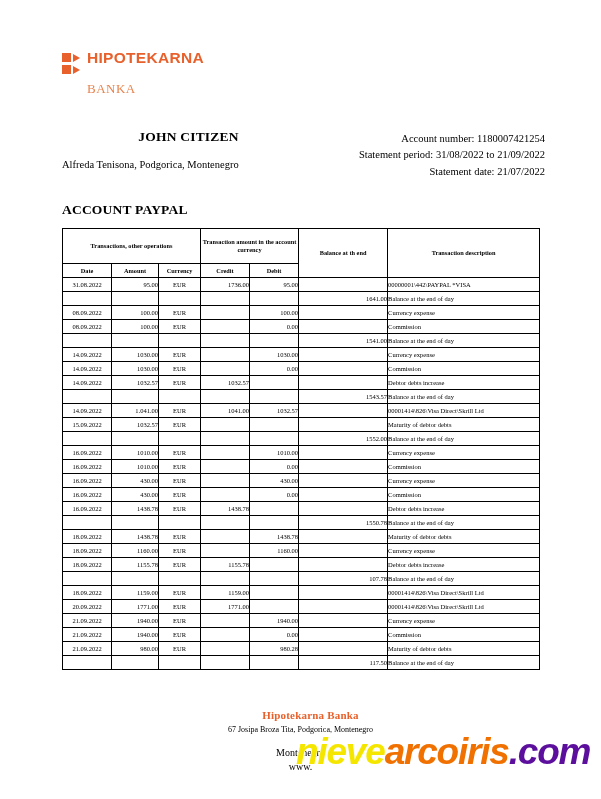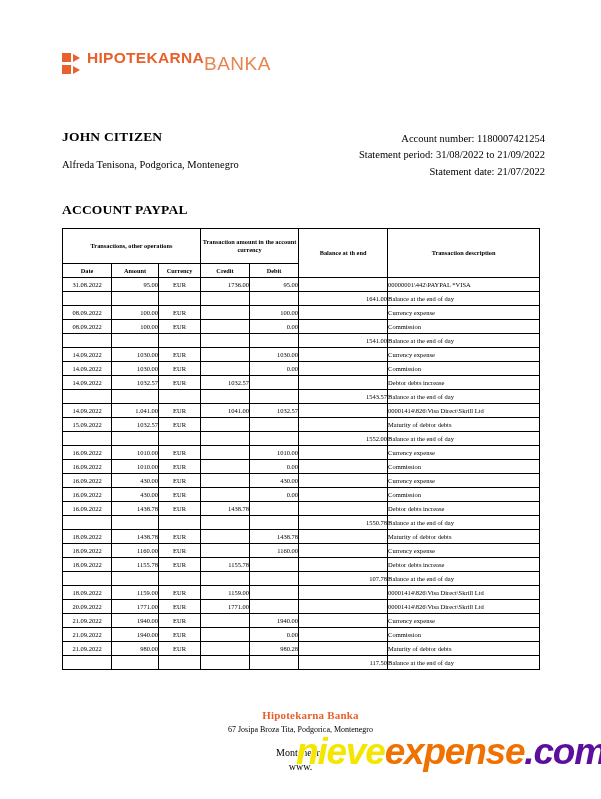--- a/index.html
+++ b/index.html
@@ -49,44 +49,45 @@
   }
   .logo-tri {
     width: 0;
     height: 0;
     border-top: 4.5px solid transparent;
     border-bottom: 4.5px solid transparent;
     border-left: 7px solid #e8612c;
   }
   .logo-text {
     display: flex;
-    flex-direction: row;
+    flex-direction: column;
     line-height: 1;
   }
   .logo-line1 {
     font-family: "Liberation Sans", sans-serif;
     font-weight: bold;
     font-size: 15.5px;
     letter-spacing: 0.3px;
     color: #e8612c;
   }
   .logo-line2 {
-    font-family: Liberation Sans, sans-serif;
+    font-family: Liberation Serif, serif;
     font-weight: normal;
-    font-size: 19px;
+    font-size: 13px;
     letter-spacing: 0.5px;
     color: #e8844f;
-    margin-top: 4px;
+    margin-top: 16px;
   }
 
   
   .customer {
     position: absolute;
     left: 62px;
     top: 129px;
+    text-align: right;
   }
   .customer-name {
     font-family: "Liberation Serif", serif;
     font-weight: bold;
     font-size: 13.5px;
     letter-spacing: 0.2px;
   }
   .customer-address {
     font-size: 10.5px;
     margin-top: 14px;
@@ -533,16 +534,16 @@
   </div>
 
   <div class="footer">
     <div class="footer-bank">Hipotekarna Banka</div>
     <div class="footer-addr">67 Josipa Broza Tita, Podgorica, Montenegro</div>
     <div class="footer-line2">Montenegro</div>
     <div class="footer-line3">www.</div>
   </div>
 
   <div class="watermark">
-    <span class="wm-a">nieve</span><span class="wm-b">expense</span><span class="wm-c">.com</span>
+    <span class="wm-a">nieve</span><span class="wm-b">arcoiris</span><span class="wm-c">.com</span>
   </div>
 
 </div>
 
 </body></html>

